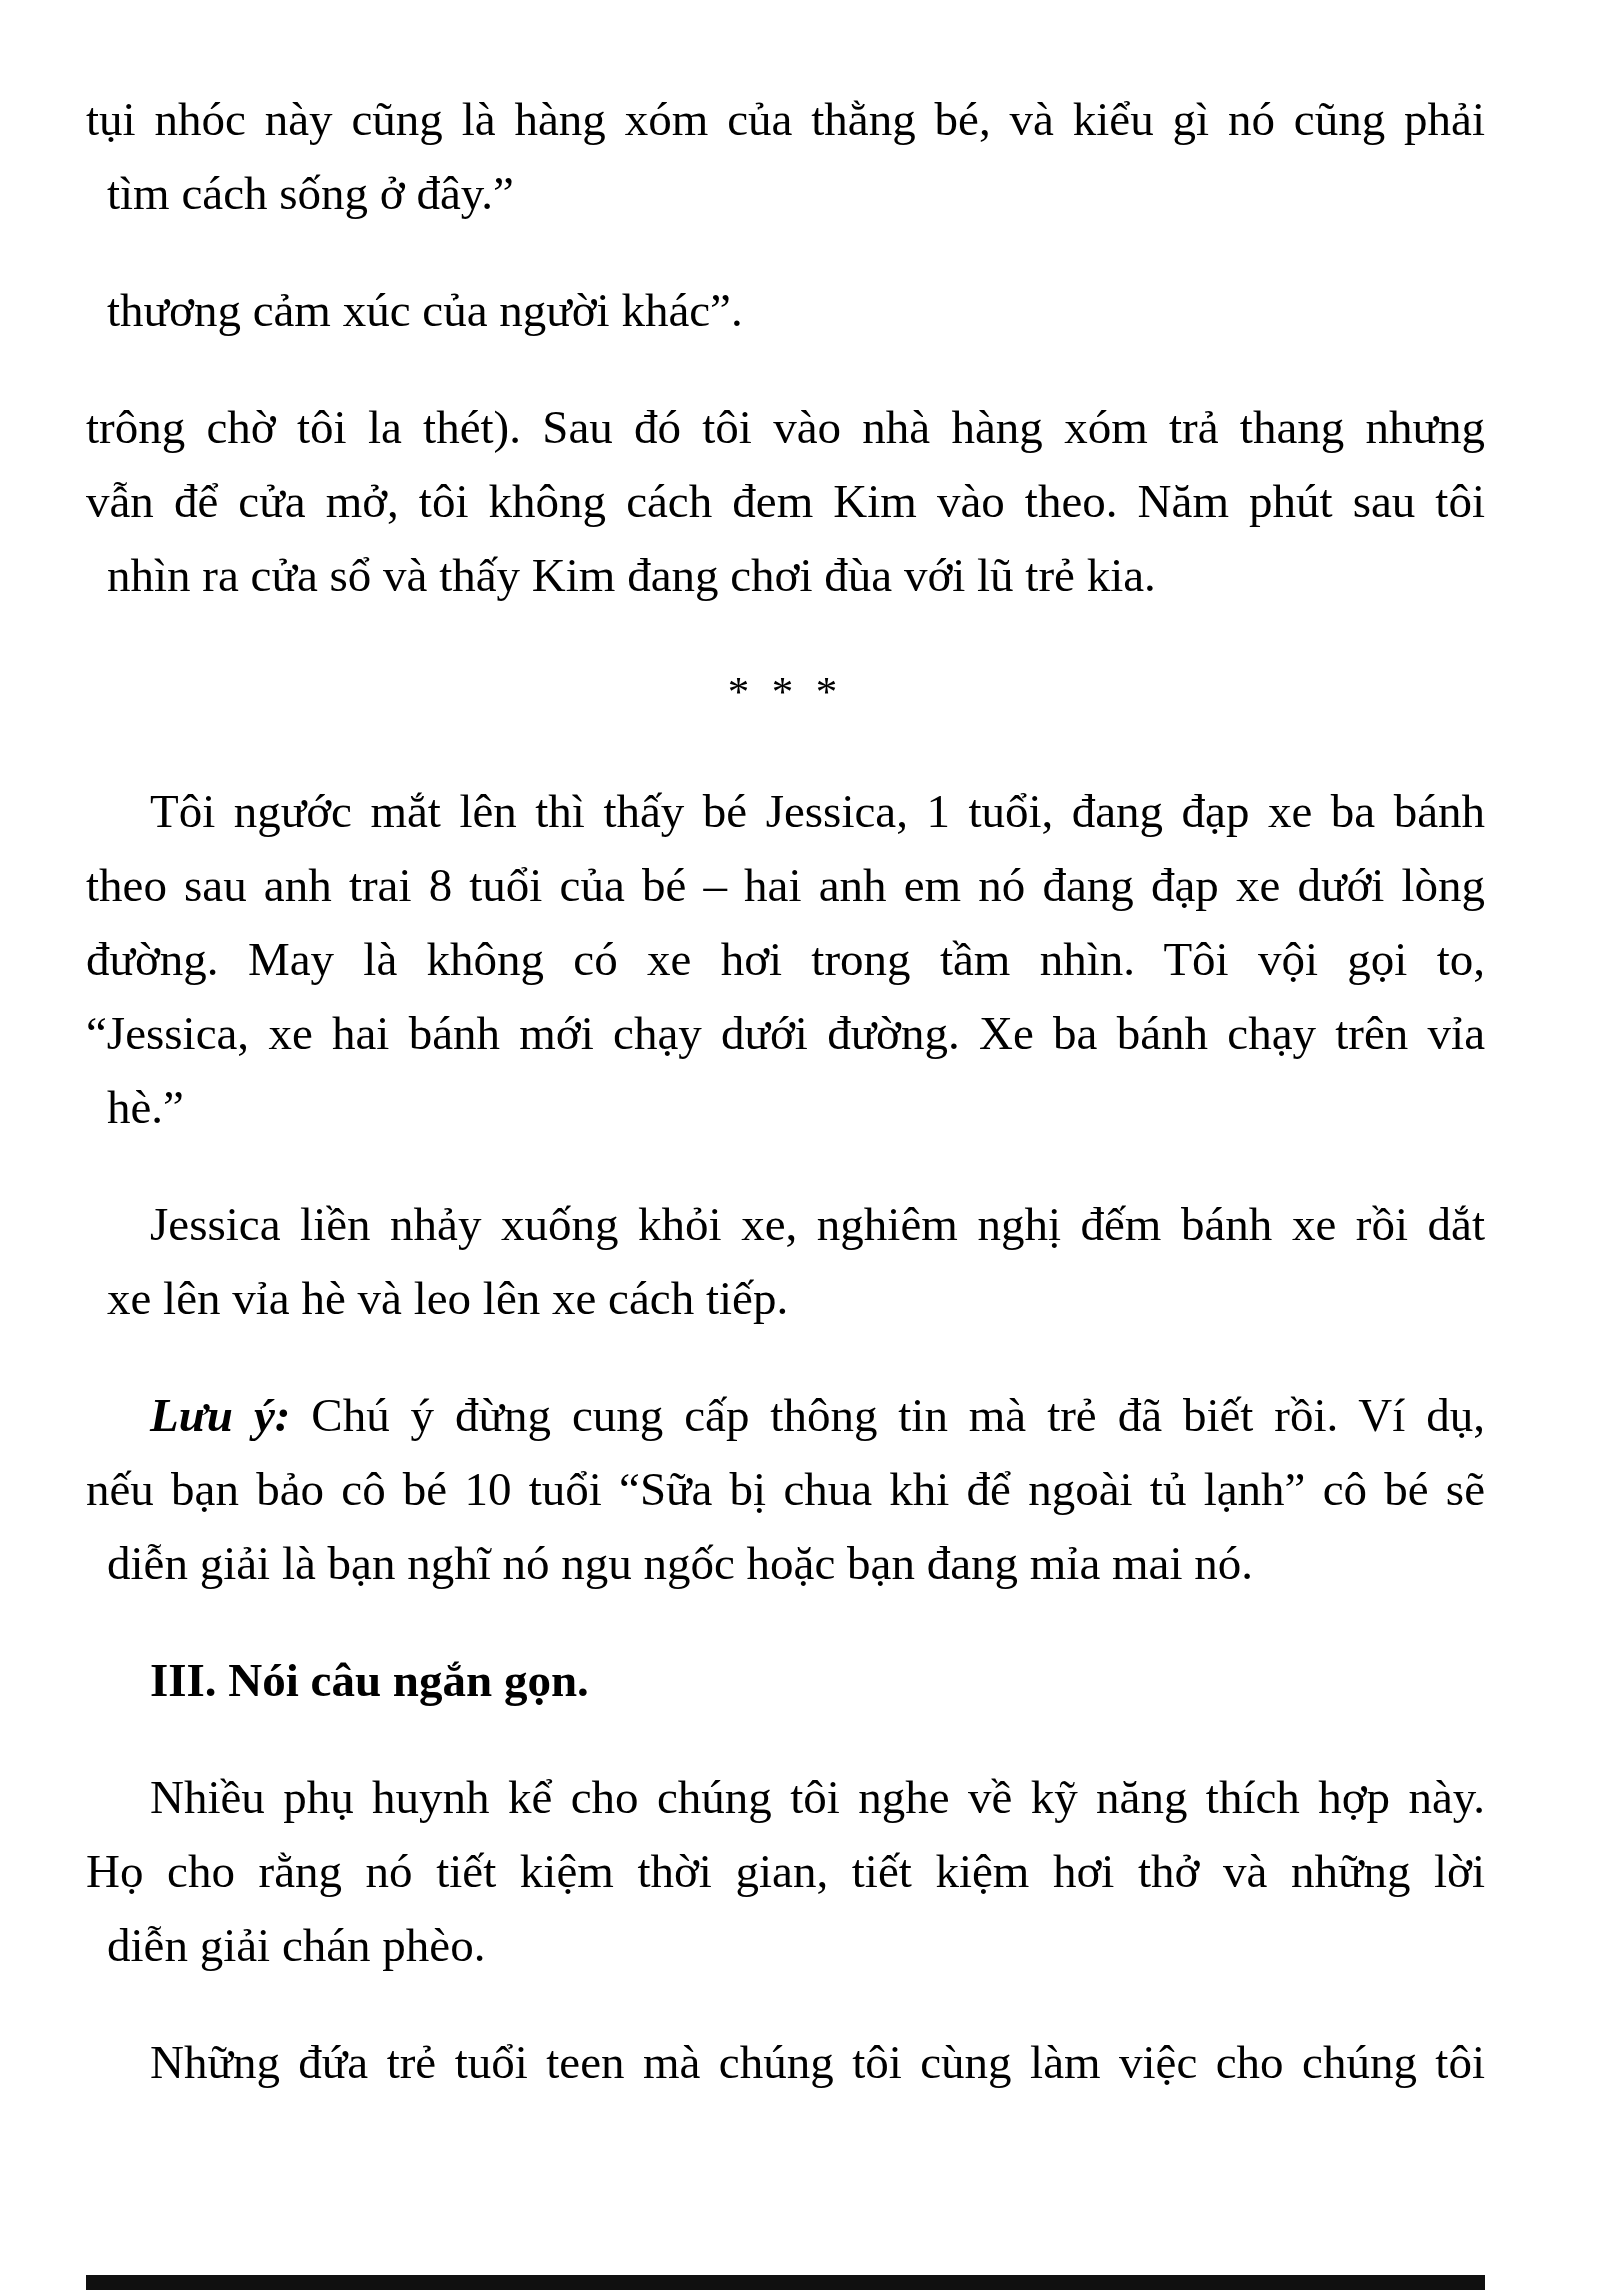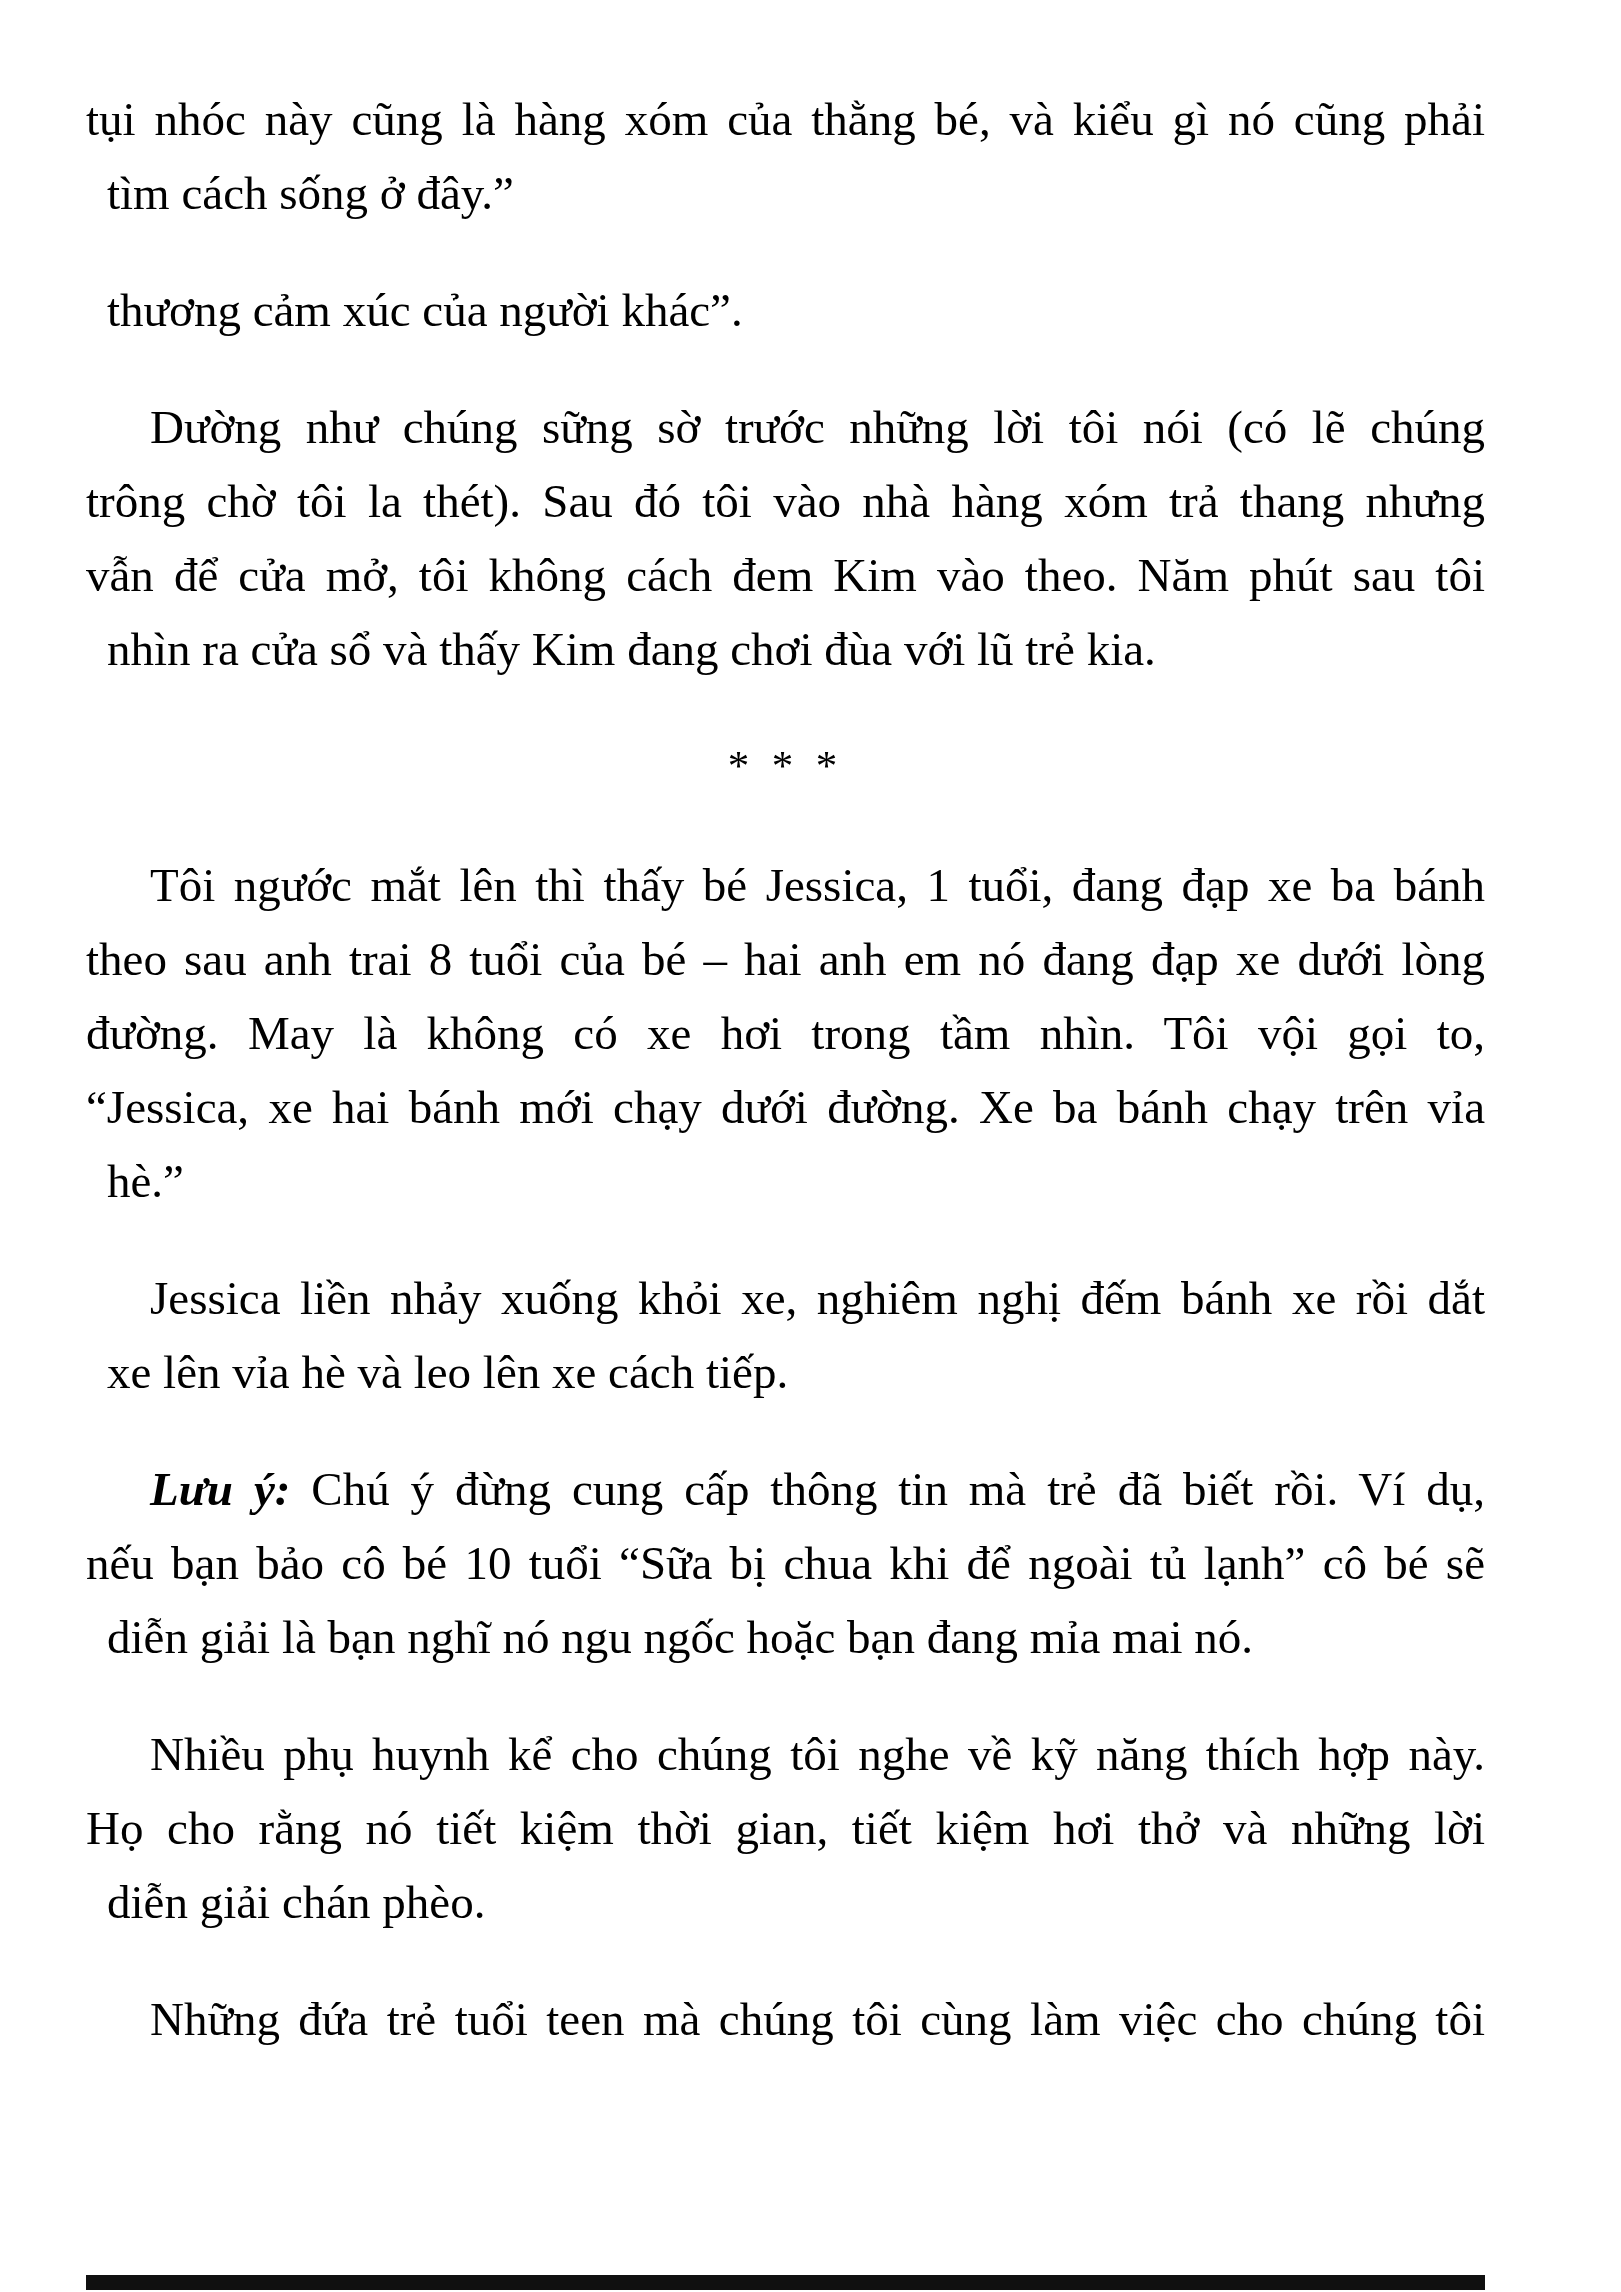--- a/index.html
+++ b/index.html
@@ -75,21 +75,20 @@
   <div class="para">
     <div class="line">tụi nhóc này cũng là hàng xóm của thằng bé, và kiểu gì nó cũng phải</div>
     <div class="line last">tìm cách sống ở đây.”</div>
   </div>
 
   <div class="para">
     <div class="line last">thương cảm xúc của người khác”.</div>
   </div>
 
   <div class="para">
-    <div class="line indent">Dường như chúng sững sờ trước những lời tôi nói (có lẽ chúng</div>
     <div class="line">trông chờ tôi la thét). Sau đó tôi vào nhà hàng xóm trả thang nhưng</div>
     <div class="line">vẫn để cửa mở, tôi không cách đem Kim vào theo. Năm phút sau tôi</div>
     <div class="line last">nhìn ra cửa sổ và thấy Kim đang chơi đùa với lũ trẻ kia.</div>
   </div>
 
   <div class="sep">* * *</div>
 
   <div class="para">
     <div class="line indent">Tôi ngước mắt lên thì thấy bé Jessica, 1 tuổi, đang đạp xe ba bánh</div>
     <div class="line">theo sau anh trai 8 tuổi của bé – hai anh em nó đang đạp xe dưới lòng</div>
@@ -102,20 +101,23 @@
     <div class="line indent">Jessica liền nhảy xuống khỏi xe, nghiêm nghị đếm bánh xe rồi dắt</div>
     <div class="line last">xe lên vỉa hè và leo lên xe cách tiếp.</div>
   </div>
 
   <div class="para">
     <div class="line indent"><span class="note-lead">Lưu ý:</span><span> Chú ý đừng cung cấp thông tin mà trẻ đã biết rồi. Ví dụ,</span></div>
     <div class="line">nếu bạn bảo cô bé 10 tuổi “Sữa bị chua khi để ngoài tủ lạnh” cô bé sẽ</div>
     <div class="line last">diễn giải là bạn nghĩ nó ngu ngốc hoặc bạn đang mỉa mai nó.</div>
   </div>
 
+  <div class="para">
+    <div class="heading-line">III. Nói câu ngắn gọn.</div>
+  </div>
 
   <div class="para">
     <div class="line indent">Nhiều phụ huynh kể cho chúng tôi nghe về kỹ năng thích hợp này.</div>
     <div class="line">Họ cho rằng nó tiết kiệm thời gian, tiết kiệm hơi thở và những lời</div>
     <div class="line last">diễn giải chán phèo.</div>
   </div>
 
   <div class="para">
     <div class="line indent">Những đứa trẻ tuổi teen mà chúng tôi cùng làm việc cho chúng tôi</div>
   </div>

